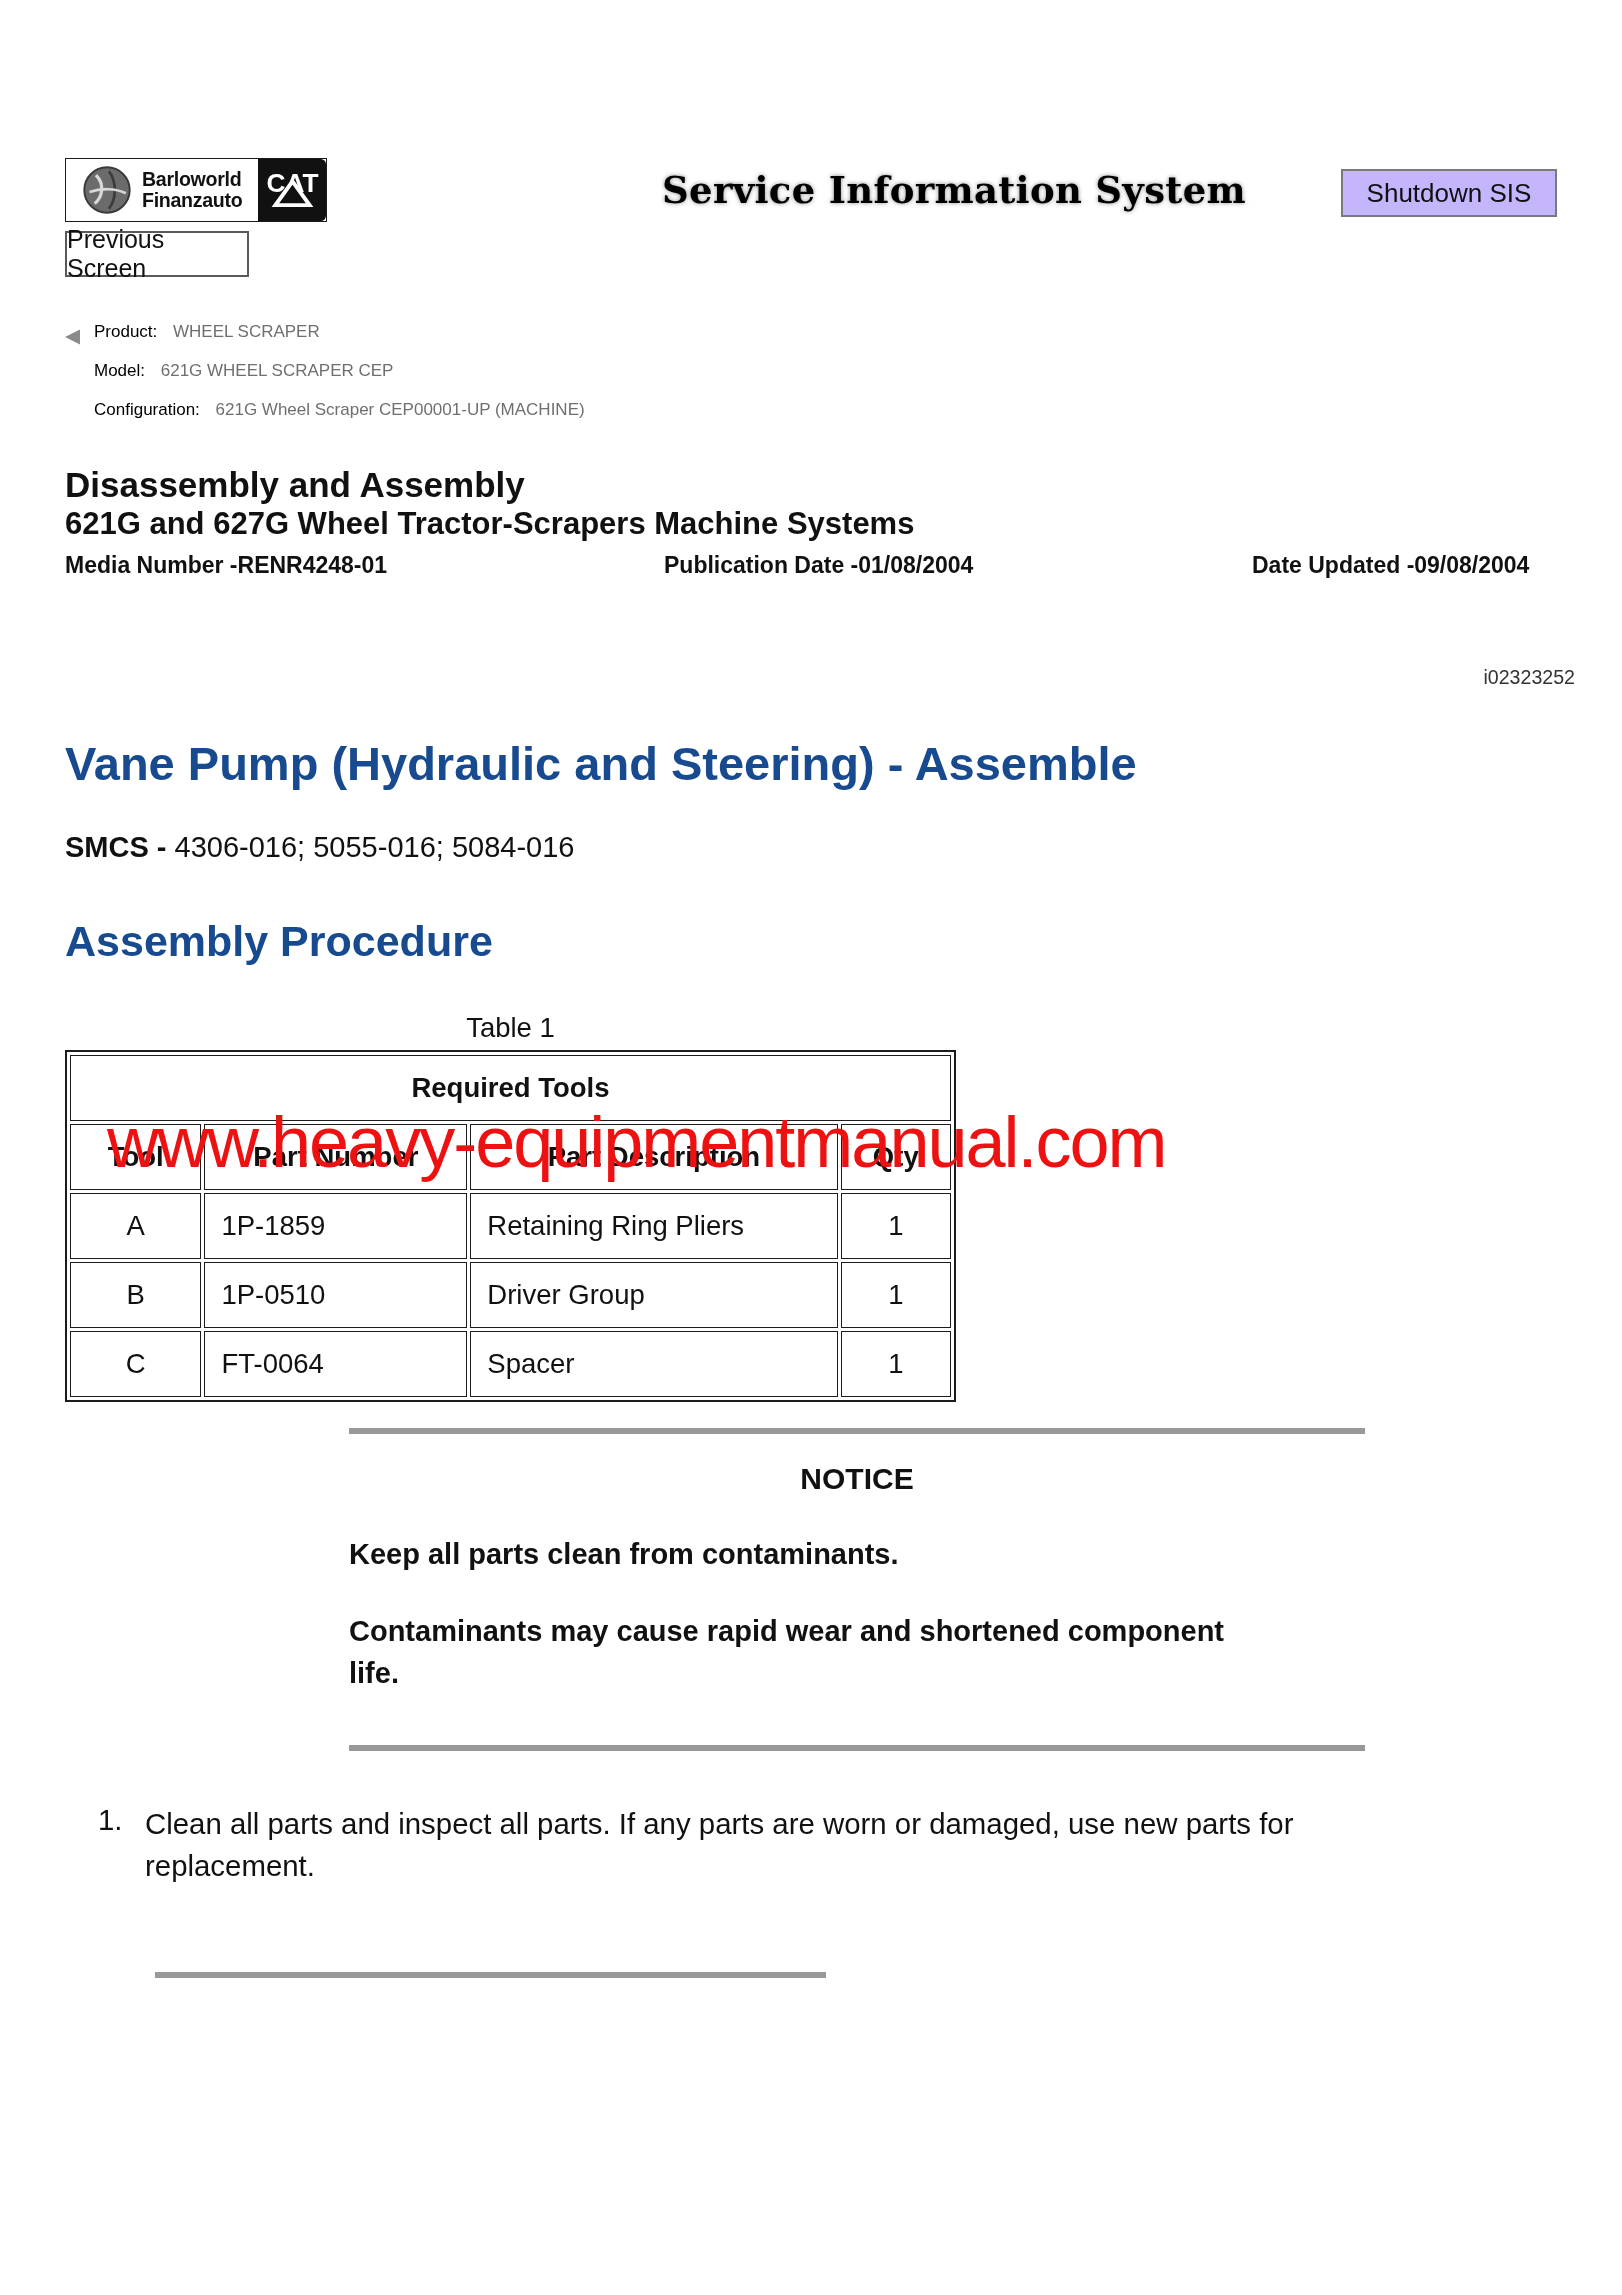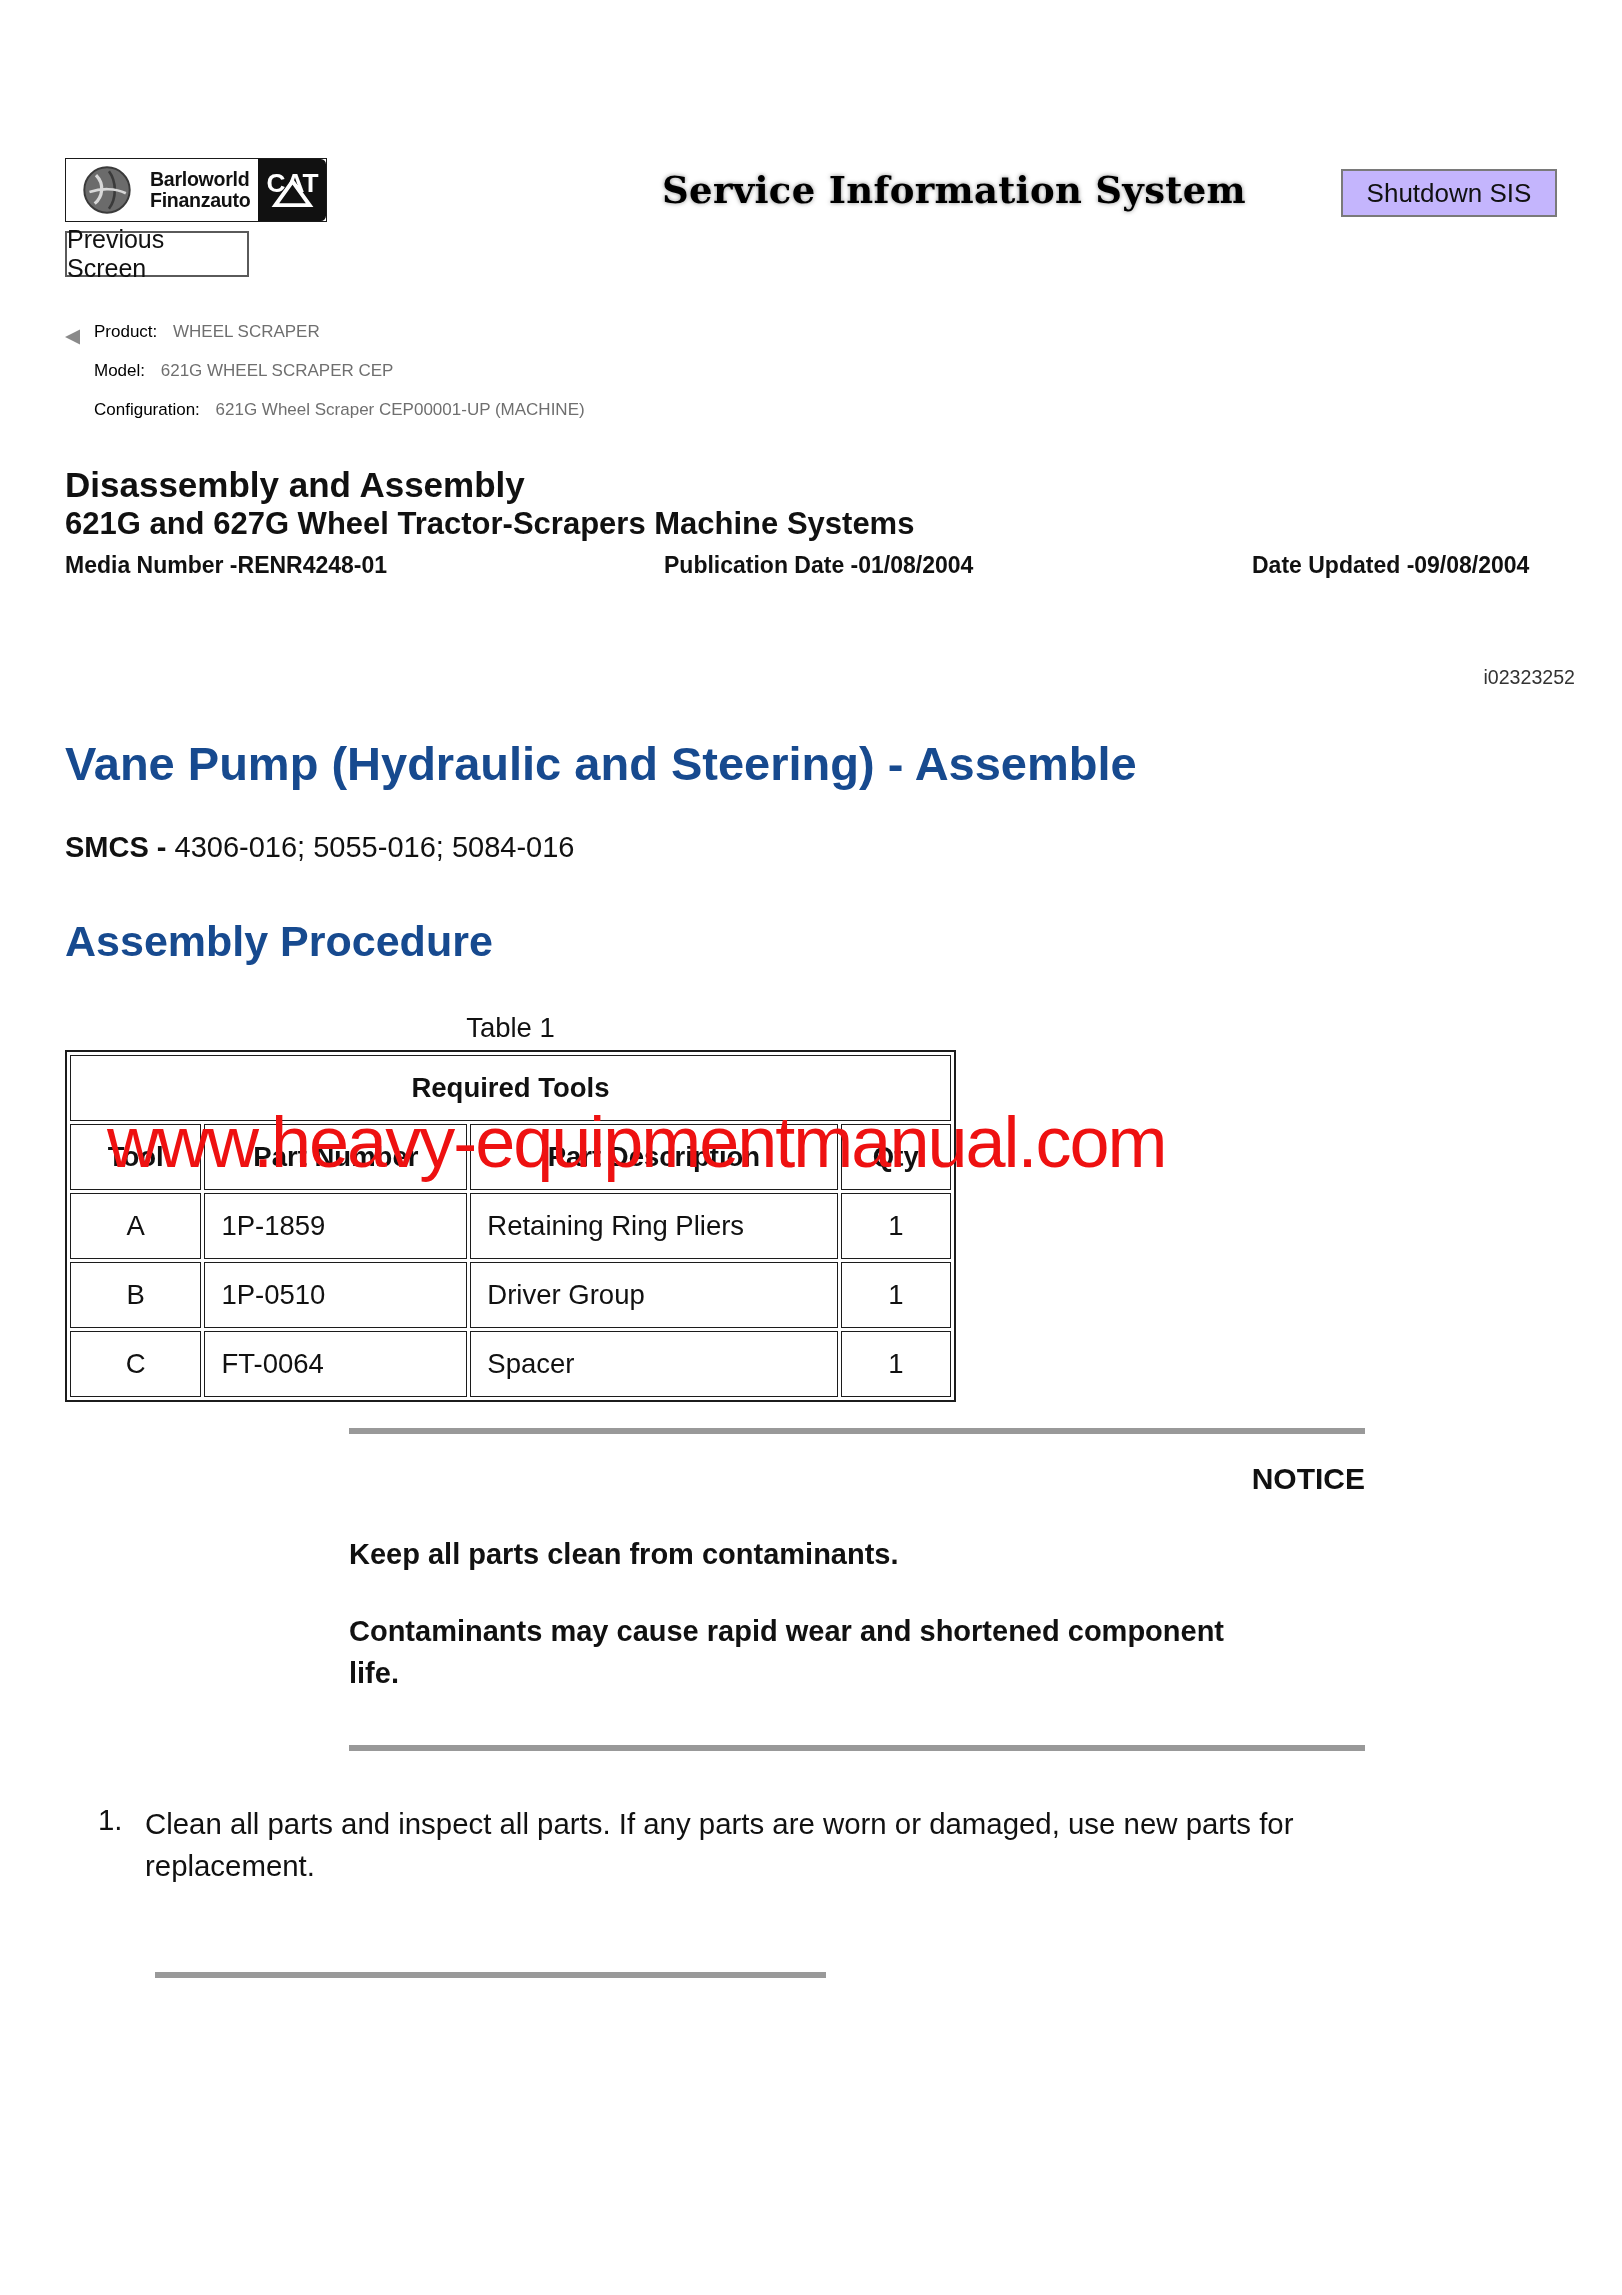--- a/index.html
+++ b/index.html
@@ -5,21 +5,21 @@
   html,body{margin:0;padding:0;background:#e8e8e8;}
   .page{
     position:relative;width:1623px;height:2295px;background:#ffffff;
     font-family:"Liberation Sans",sans-serif;color:#1a1a1a;overflow:hidden;
   }
   
   .logo{
     position:absolute;left:65px;top:158px;width:262px;height:64px;
     border:1.3px solid #1a1a1a;display:flex;box-sizing:border-box;background:#fff;
   }
-  .logo-white{flex:1;display:flex;align-items:center;gap:19px;padding-left:17px;}
+  .logo-white{flex:1;display:flex;align-items:center;gap:11px;padding-left:17px;}
   .logo-text{font-weight:bold;font-size:19.6px;line-height:21px;color:#111;letter-spacing:-0.3px;}
   .logo-black{
     width:68px;background:#111;display:flex;align-items:center;justify-content:center;
     border-radius:0 5.2px 5.2px 0;
   }
   .prev-btn{
     position:absolute;left:65px;top:231px;width:184px;height:46px;
     border:2px solid #5a5a5a;box-sizing:border-box;background:#fff;
     display:flex;align-items:center;justify-content:center;
     font-size:25px;color:#111;cursor:pointer;
@@ -70,21 +70,21 @@
   th.colhead{height:60px;text-align:center;font-weight:bold;font-size:29px;}
   td.c-center{height:58px;text-align:center;}
   td.c-left{height:58px;text-align:left;padding-left:13px;}
   
   .watermark{
     position:absolute;left:107px;top:1101px;font-size:72px;color:#ee1111;
     white-space:nowrap;letter-spacing:-2px;z-index:5;
   }
   
   .notice-rule-top{position:absolute;left:349px;top:1428px;width:1016px;height:5.9px;background:#999;}
-  .notice-title{position:absolute;left:349px;top:1462px;width:1016px;text-align:right;font-size:30px;font-weight:bold;color:#111;}
+  .notice-title{position:absolute;left:349px;top:1462px;width:1016px;text-align:center;font-size:30px;font-weight:bold;color:#111;}
   .notice-p1{position:absolute;left:349px;top:1538px;font-size:29px;font-weight:bold;color:#111;}
   .notice-p2{position:absolute;left:349px;top:1610px;font-size:29px;font-weight:bold;color:#111;line-height:42px;}
   .notice-rule-bottom{position:absolute;left:349px;top:1745px;width:1016px;height:5.9px;background:#999;}
   
   .step-number{position:absolute;left:98px;top:1803px;font-size:29.4px;color:#111;}
   .step-text{position:absolute;left:145px;top:1803px;width:1328px;font-size:29.4px;color:#111;line-height:42px;}
   .final-rule{position:absolute;left:155px;top:1972px;width:671px;height:5.9px;background:#999;}
   
   .globe{flex:0 0 auto;}
 </style>

